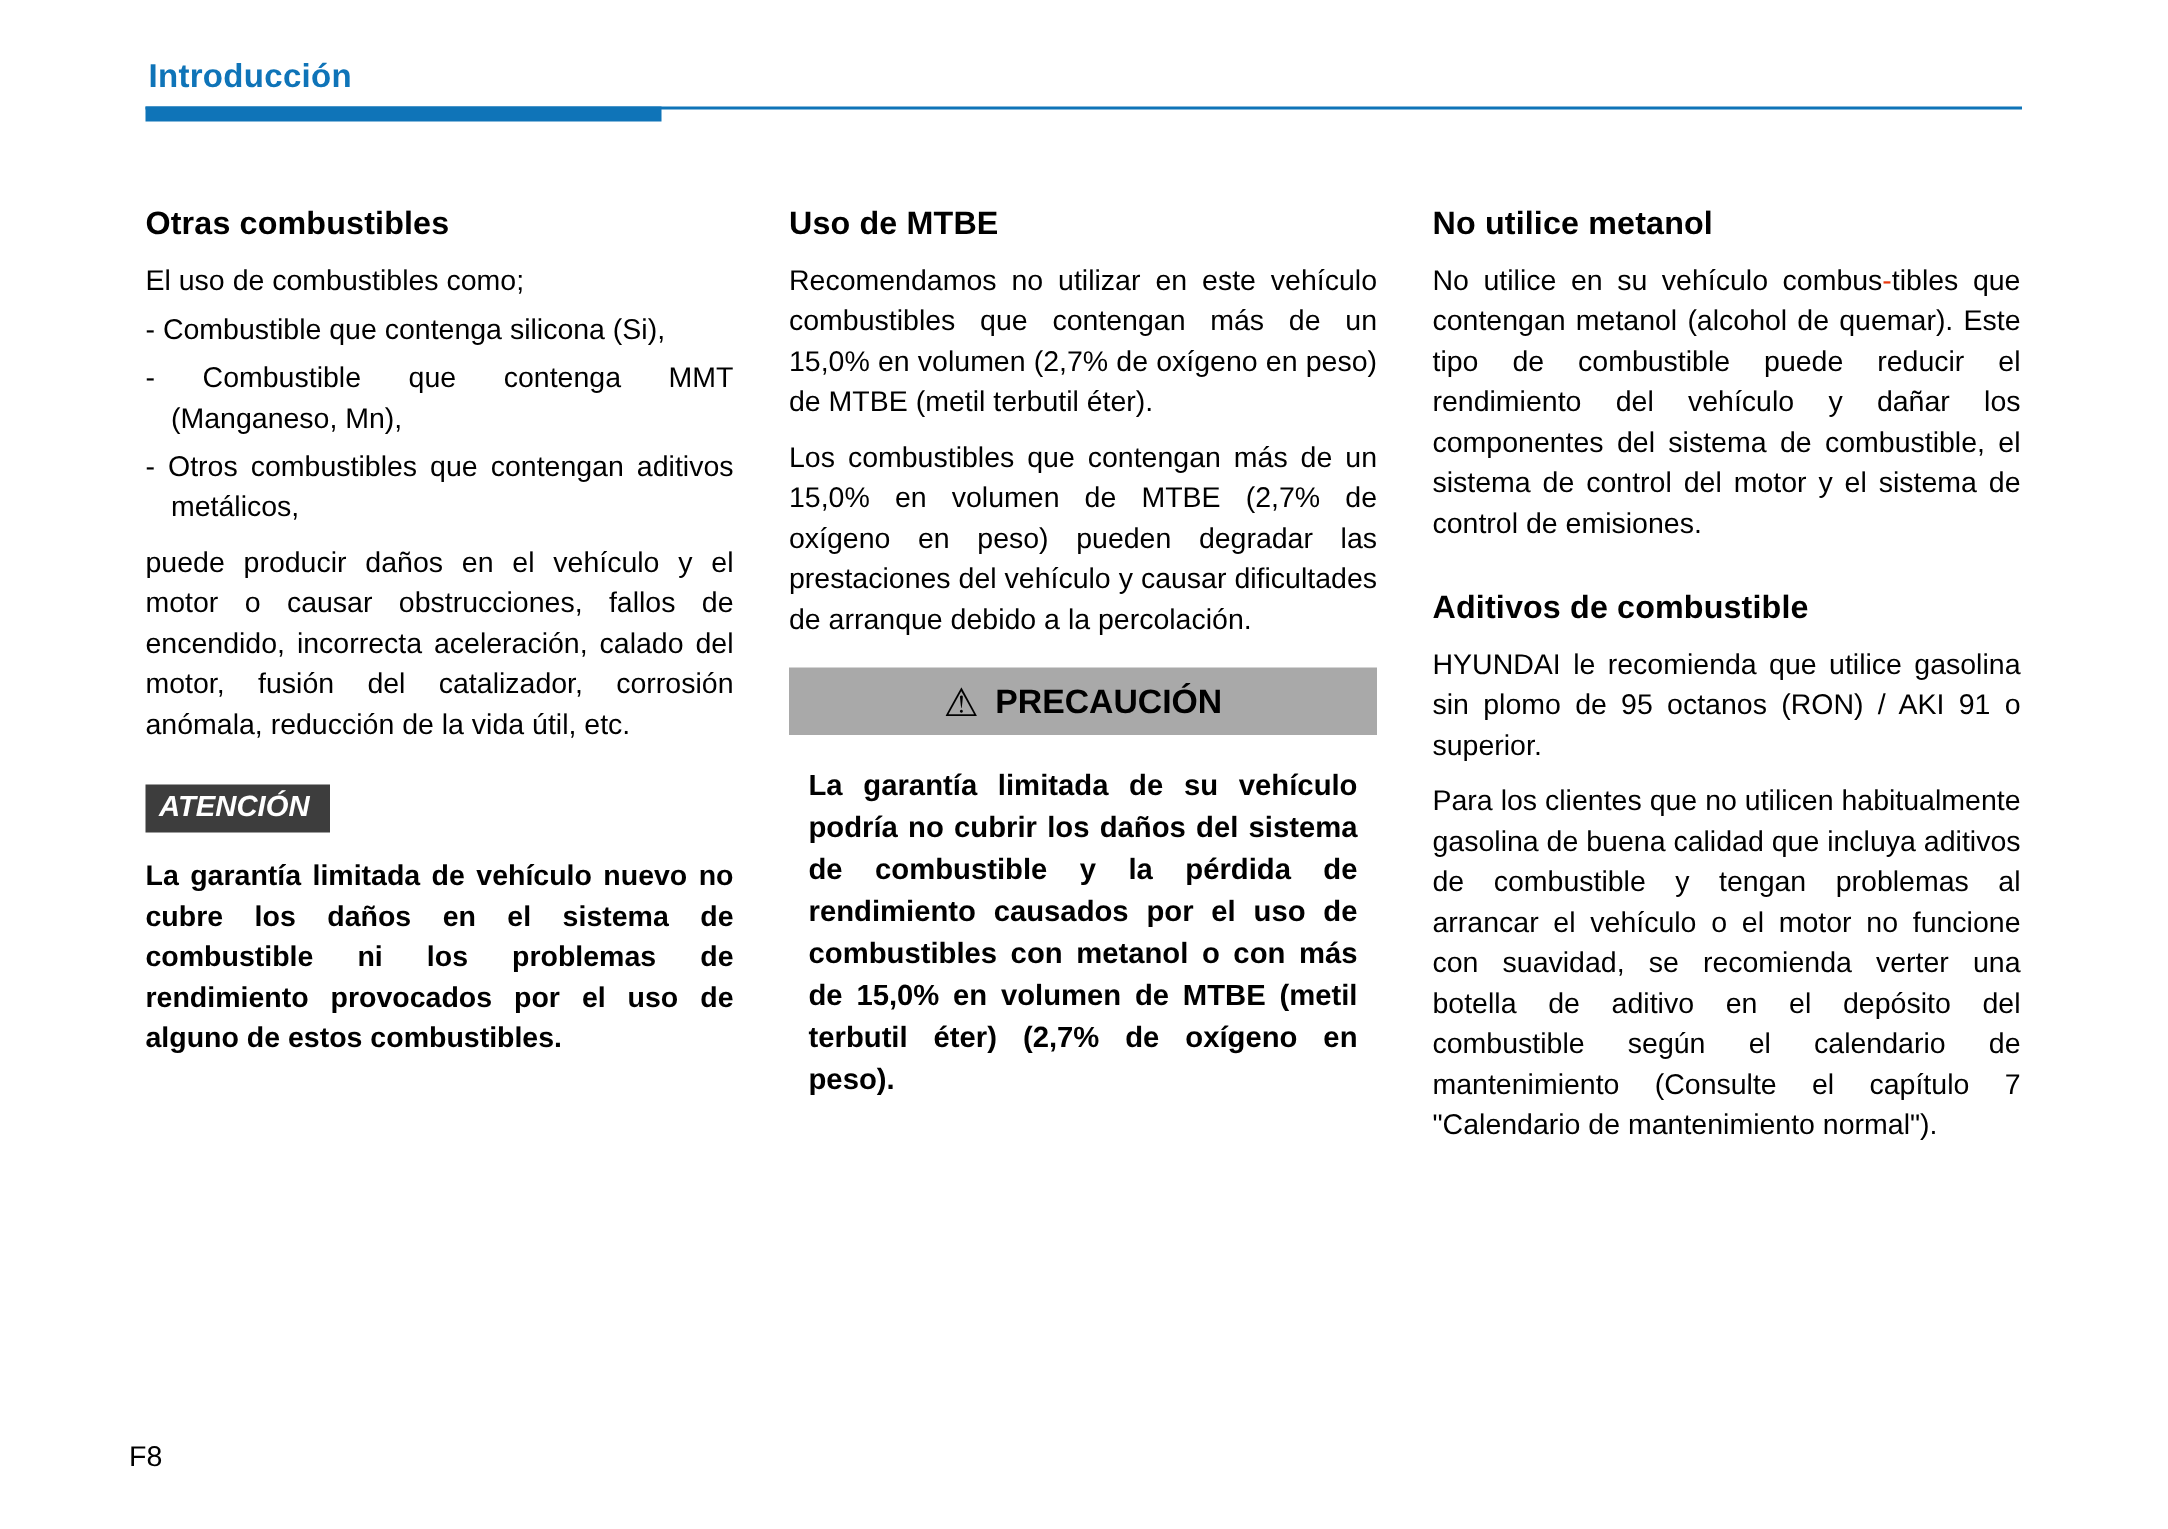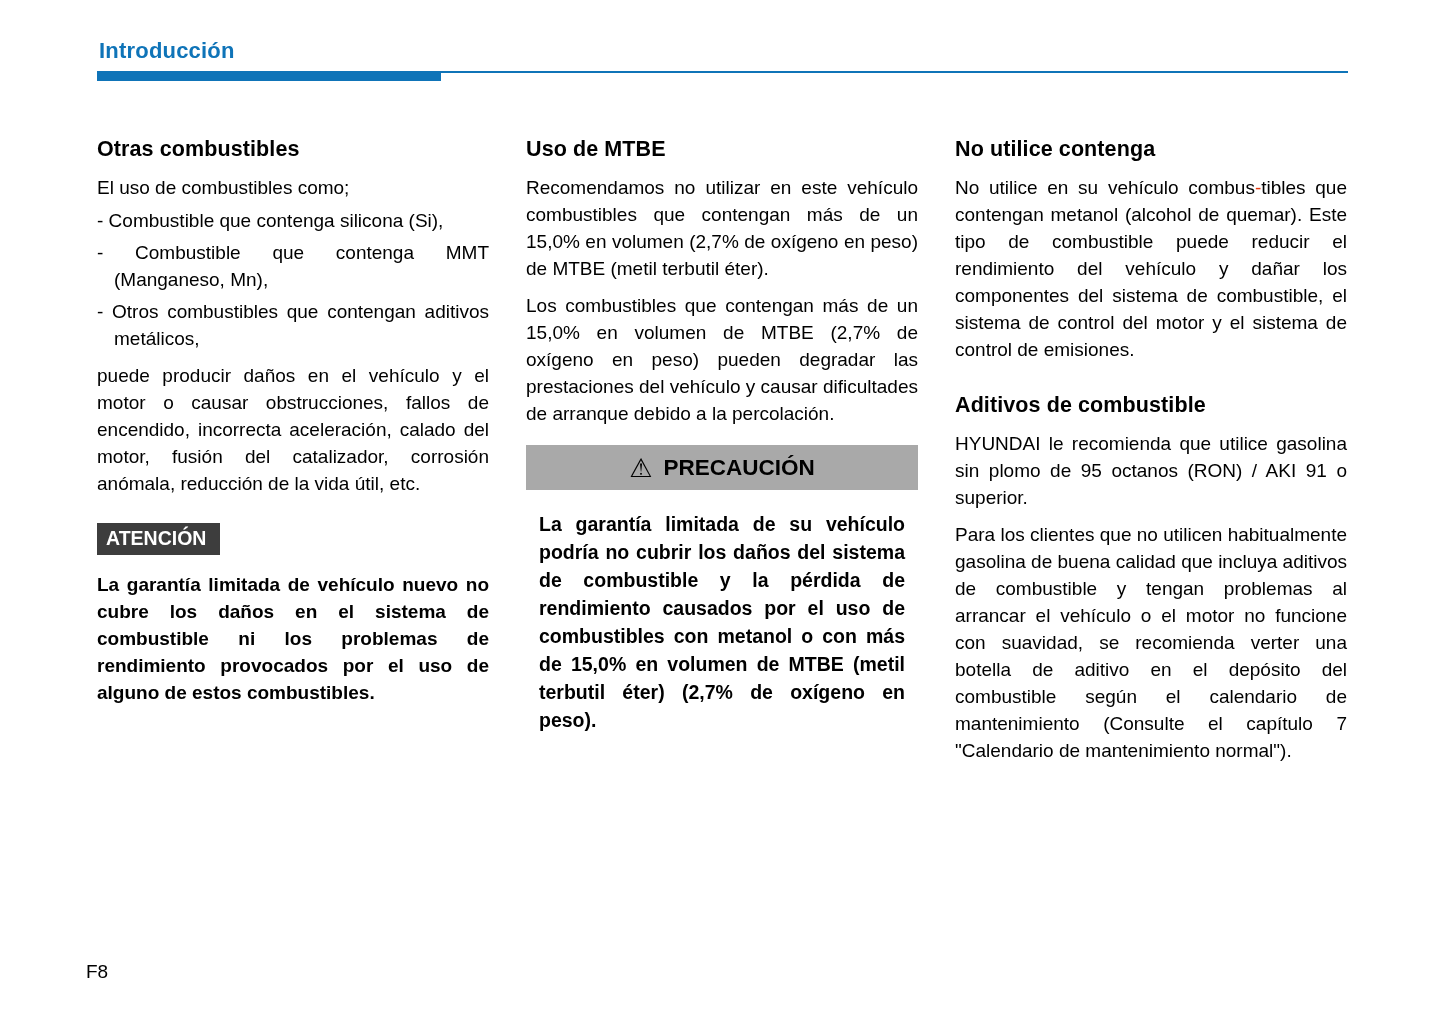--- a/index.html
+++ b/index.html
@@ -38,21 +38,21 @@
 
   ul.dash-list {
     list-style: none; margin: 0 0 10px 0; padding: 0;
     font-size: 19px; line-height: 27px; text-align: justify;
   }
   ul.dash-list li { padding-left: 17px; text-indent: -17px; margin: 0 0 5px 0; }
 
   
   .attention-badge {
     display: inline-block; background: #3d3d3d; color: #ffffff;
-    font-weight: bold; font-size: 19.5px;
+    font-style: italic; font-weight: bold; font-size: 19.5px;
     padding: 4px 14px 5px 9px; margin: 16px 0 16px 0;
   }
 
   
   .caution-box { margin-top: 18px; }
   .caution-header {
     background: #a9a9a9; height: 45px;
     display: flex; align-items: center; justify-content: center; gap: 11px;
     font-size: 22.5px; font-weight: bold; color: #000;
   }
@@ -101,21 +101,21 @@
       <div class="caution-box">
         <div class="caution-header">
           <span class="warn-icon">⚠</span>
           <span>PRECAUCIÓN</span>
         </div>
         <div class="caution-body">La garantía limitada de su vehículo podría no cubrir los daños del sistema de combustible y la pérdida de rendimiento causados por el uso de combustibles con metanol o con más de 15,0% en volumen de MTBE (metil terbutil éter) (2,7% de oxígeno en peso).</div>
       </div>
     </div>
 
     <div class="col">
-      <h2 class="section">No utilice contenga</h2>
+      <h2 class="section">No utilice metanol</h2>
       <p class="body"><span>No utilice en su vehículo combus</span><span class="red-hyphen">-</span><span>tibles que contengan metanol (alcohol de quemar). Este tipo de combustible puede reducir el rendimiento del vehículo y dañar los componentes del sistema de combustible, el sistema de control del motor y el sistema de control de emisiones.</span></p>
       <h2 class="section spaced">Aditivos de combustible</h2>
       <p class="body">HYUNDAI le recomienda que utilice gasolina sin plomo de 95 octanos (RON) / AKI 91 o superior.</p>
       <p class="body">Para los clientes que no utilicen habitualmente gasolina de buena calidad que incluya aditivos de combustible y tengan problemas al arrancar el vehículo o el motor no funcione con suavidad, se recomienda verter una botella de aditivo en el depósito del combustible según el calendario de mantenimiento (Consulte el capítulo 7 "Calendario de mantenimiento normal").</p>
     </div>
 
   </div>
 
   <div class="footer-pagenum">F8</div>
 

